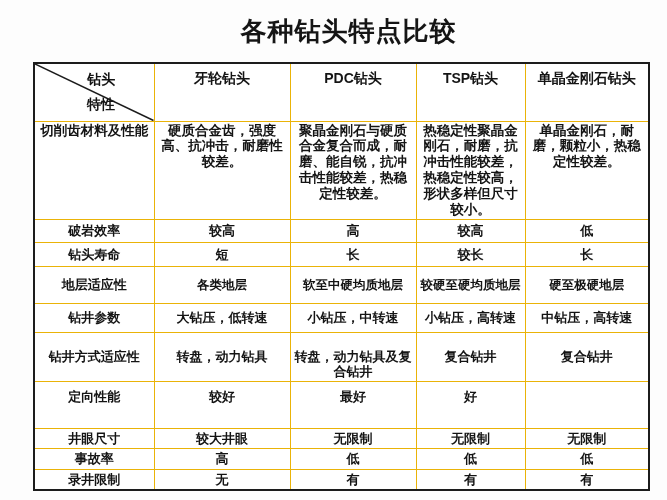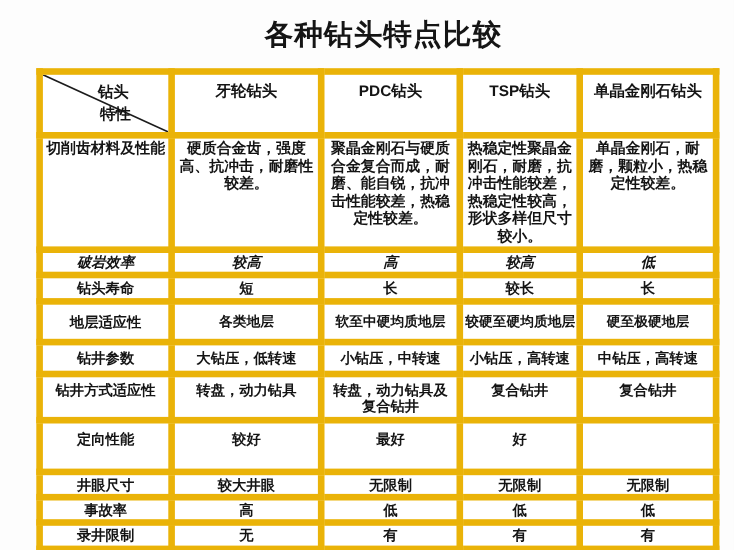--- a/index.html
+++ b/index.html
@@ -26,54 +26,54 @@
   table.cmp {
     position: absolute;
     left: 33px; top: 62px;
     width: 615px;
     border-collapse: collapse;
     table-layout: fixed;
     background: #ffffff;
     border: 2px solid #1c1c1c;
   }
   .cmp th, .cmp td {
-    border: 6px solid #eab308;
+    border: 1px solid #eab308;
     font-size: 13px;
     font-weight: bold;
     text-align: center;
     vertical-align: middle;
     padding: 1px 2px;
     line-height: 1.18;
     color: #141414;
     overflow: hidden;
     word-break: break-all;
   }
   
   col.c0 { width: 120px; }
   col.c1 { width: 136px; }
   col.c2 { width: 126px; }
   col.c3 { width: 109px; }
   col.c4 { width: 124px; }
   
   tr.hrow  { height: 58px; }
   tr.r0  { height: 98px; }
   tr.r1  { height: 22px; }
-  tr.r2  { height: 23px; font-style: italic; }
+  tr.r2  { height: 23px; }
   tr.r3  { height: 24px; }
   tr.r4  { height: 37px; }
   tr.r5  { height: 29px; }
   tr.r6  { height: 32px; }
   tr.r7  { height: 47px; }
   tr.r8  { height: 20px; }
   tr.r9  { height: 21px; }
   tr.r10 { height: 21px; }
   
   tr.hrow th { vertical-align: top; padding-top: 6px; font-size: 14px; }
   tr.r0 td, tr.r0 th { vertical-align: top; font-size: 13.5px; }
-  tr.r6 td, tr.r6 th { vertical-align: top; padding-top: 4px; }
+  tr.r6 td, tr.r6 th { vertical-align: top; padding-top: 16px; }
   tr.r7 td, tr.r7 th { vertical-align: top; padding-top: 7px; }
   tr.r4 td { font-size: 12.5px; white-space: nowrap; }
   tr.r1 td, tr.r2 td, tr.r3 td, tr.r5 td,
   tr.r8 td, tr.r9 td, tr.r10 td { white-space: nowrap; }
   
   th.corner { position: relative; padding: 0; vertical-align: top; }
   th.corner svg { position: absolute; inset: 0; width: 100%; height: 100%; display: block; }
   .corner-top {
     position: absolute; top: 7px; left: 0; right: 0;
     text-align: center; padding-left: 14px; font-size: 14px;

